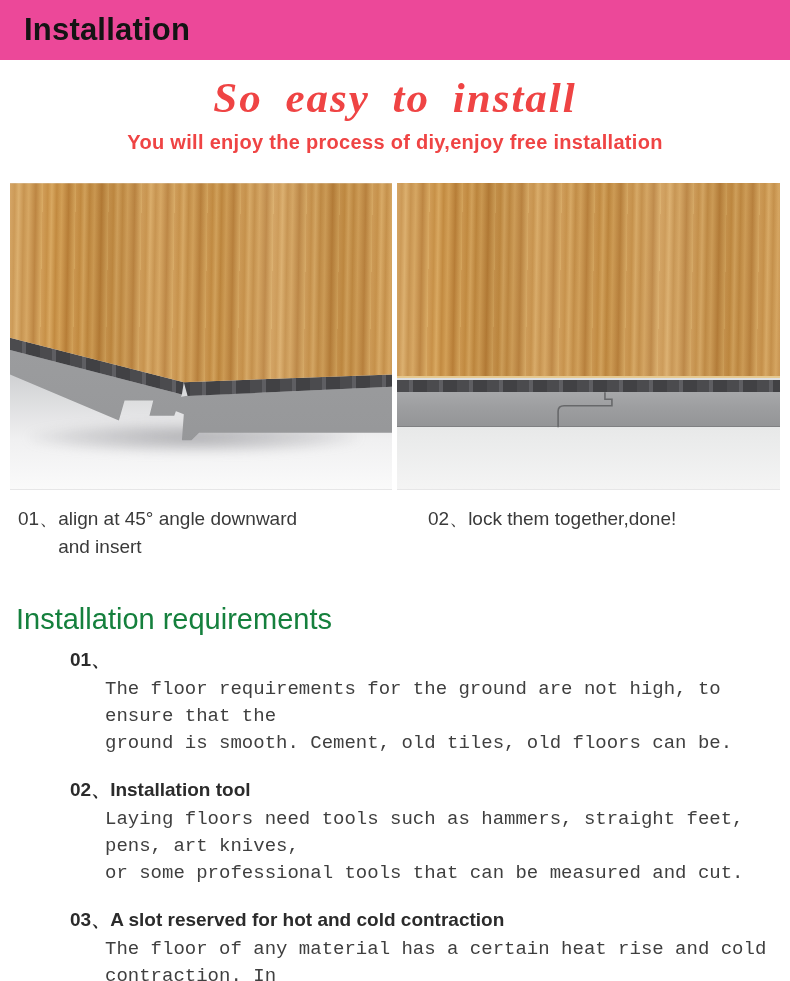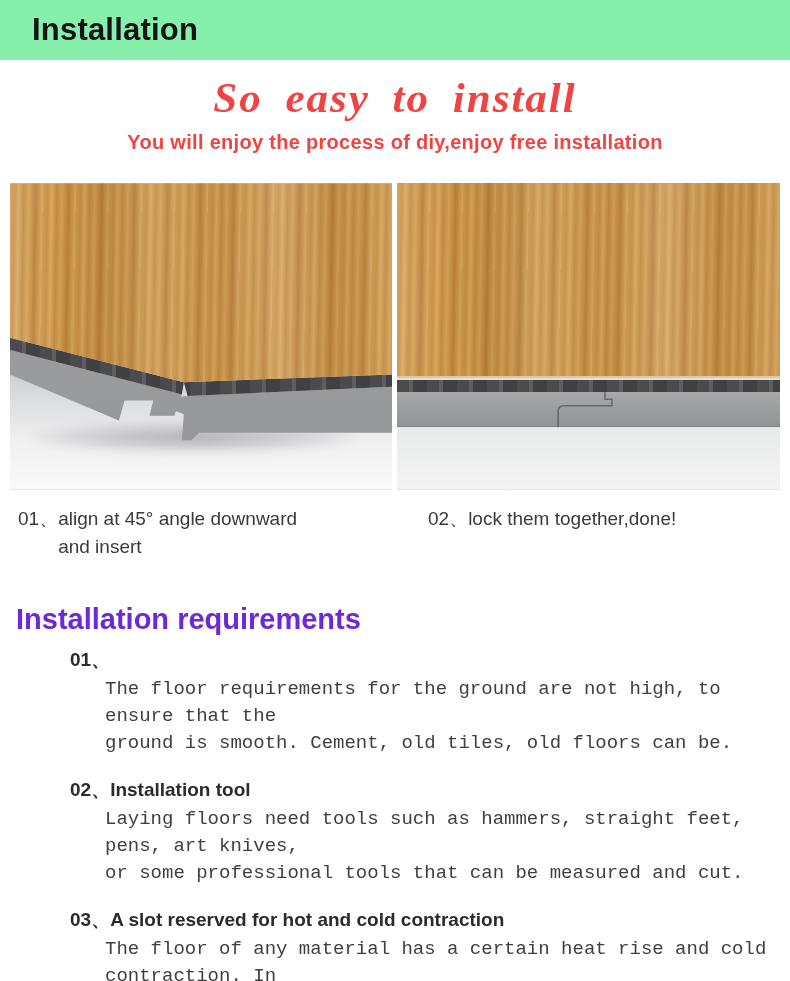--- a/index.html
+++ b/index.html
@@ -1,21 +1,21 @@
 <!DOCTYPE html>
 <html><head>
 <meta charset="utf-8">
 <style>
   * { margin: 0; padding: 0; box-sizing: border-box; }
   html, body { background: #ffffff; }
   body { font-family: "Liberation Sans", sans-serif; }
   .page { width: 790px; height: 981px; background: #ffffff; overflow: hidden; position: relative; }
 
   
-  .band { height: 60px; background: #86efac; display: flex; align-items: center; padding-left: 32px; }
+  .band { height: 60px; background: #ec4899; display: flex; align-items: center; padding-left: 24px; }
   .band h1 { font-size: 31px; font-weight: 700; color: #141414; letter-spacing: 0.2px; }
 
   
   .hero { text-align: center; }
   .hero-title {
     margin-top: 14px;
     font-family: "Liberation Serif", "DejaVu Serif", serif;
     font-style: italic; font-weight: 700;
     font-size: 43px; line-height: 1.1; color: #ef4444;
     letter-spacing: 2px; word-spacing: 10px;
@@ -66,21 +66,21 @@
   
   .captions { margin-top: 15px; display: flex; }
   .cap { display: flex; align-items: flex-start; font-size: 19px; color: #3a3a3a; line-height: 28px; }
   .cap-1 { width: 395px; padding-left: 18px; }
   .cap-2 { padding-left: 33px; }
   .cap-num { white-space: nowrap; }
   .pre { white-space: pre-line; }
 
   
   .reqs { margin-top: 41px; }
-  .reqs-title { margin-left: 16px; font-size: 29px; font-weight: 700; color: #6d28d9; line-height: 35px; }
+  .reqs-title { margin-left: 16px; font-size: 29px; font-weight: 400; color: #15803d; line-height: 35px; }
   .req-list { margin-top: 10px; }
   .req-item { margin-bottom: 20px; }
   .req-head { margin-left: 70px; display: flex; font-size: 19px; font-weight: 700; color: #2b2b2b; line-height: 25px; }
   .req-body {
     margin-left: 105px; margin-top: 4px; max-width: 672px;
     font-family: Liberation Mono, monospace;
     font-size: 19px; color: #3f3f3f; line-height: 27px;
   }
 </style>
 </head>

